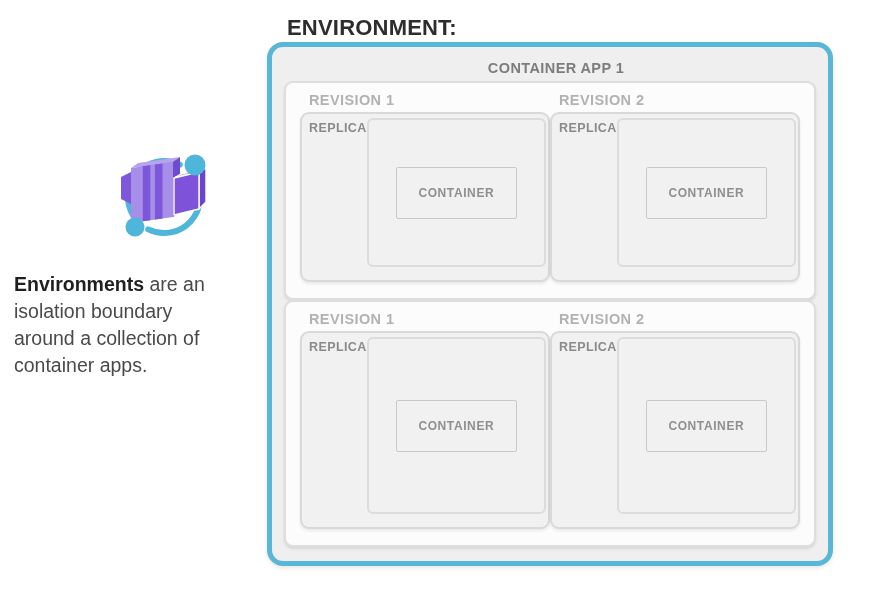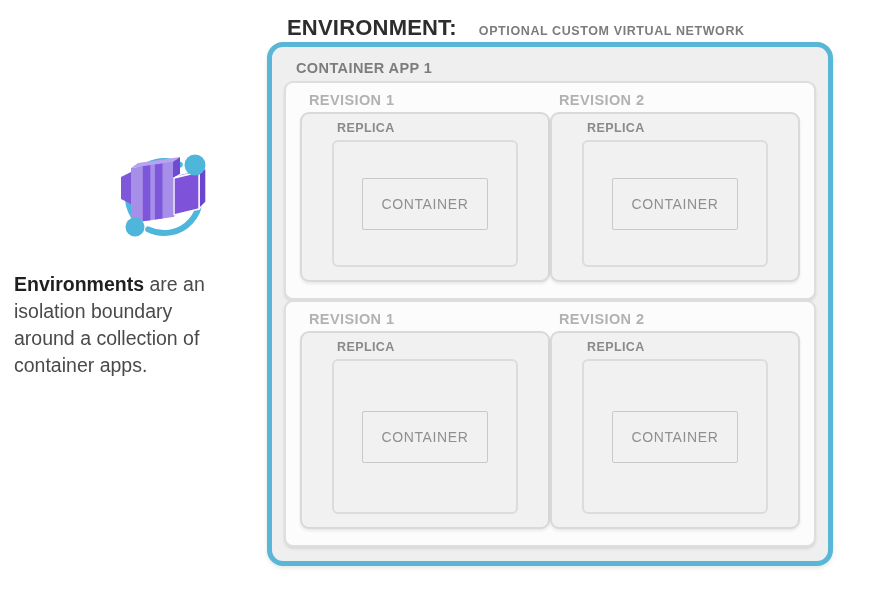--- a/index.html
+++ b/index.html
@@ -34,45 +34,45 @@
   .env{
     position:absolute;left:267px;top:42px;width:566px;height:524px;box-sizing:border-box;
     background:var(--env_fill);
     border:5px solid var(--accent_blue);
     border-radius:16px;
     padding:6px 12px 14px;
     display:flex;flex-direction:column;
     box-shadow:0 2px 4px rgba(0,0,0,0.10);
   }
   .app-section{flex:1;display:flex;flex-direction:column;min-height:0;}
-  .app-label{font-size:14.5px;font-weight:bold;letter-spacing:0.4px;color:var(--app_label);margin:7px 0 5px 12px;}
+  .app-label{font-size:14.5px;font-weight:bold;letter-spacing:0.4px;color:var(--app_label);margin:7px 0 5px 12px;text-align:center;}
   .app-box{
     flex:1;background:var(--app_fill);
     border:2px solid var(--app_border);border-radius:9px;
     box-shadow:0 2px 3px rgba(0,0,0,0.10);
     display:flex;padding:3px 14px 16px;min-height:0;
   }
   .rev-col{flex:1;display:flex;flex-direction:column;min-width:0;}
   .rev-label{font-size:14.5px;font-weight:bold;letter-spacing:0.4px;color:var(--revision_label);margin:6px 0 4px 9px;white-space:nowrap;}
   .replica-box{
     flex:1;background:var(--box_fill);
     border:2px solid var(--box_border);border-radius:9px;
     box-shadow:0 2px 3px rgba(0,0,0,0.08);
-    display:flex;flex-direction:column;padding:4px 30px 13px;min-height:0;
+    display:flex;flex-direction:row;padding:4px 2px 13px;min-height:0;
   }
   .replica-label{font-size:12.5px;font-weight:bold;letter-spacing:0.4px;color:var(--replica_label);margin:3px 0 5px 5px;}
   .pod-box{
     flex:1;border:2px solid var(--pod_border);border-radius:6px;background:var(--box_fill);
     display:flex;align-items:center;justify-content:center;min-height:0;
   }
   .container-box{
     width:68%;height:50px;border:1px solid var(--container_border);border-radius:2px;
     background:var(--box_fill);
     display:flex;align-items:center;justify-content:center;
-    font-size:14px;font-weight:normal;letter-spacing:0.6px;color:var(--container_label);
+    font-size:12px;font-weight:bold;letter-spacing:0.6px;color:var(--container_label);
   }
   .icon-wrap{position:absolute;left:113px;top:152px;width:100px;height:92px;}
   .icon-wrap svg{display:block;width:100%;height:100%;}
   .arc{stroke:var(--icon_blue);fill:none;stroke-width:6;stroke-linecap:round;}
   .dot{fill:var(--icon_blue);}
   .desc{
     position:absolute;left:14px;top:271px;width:213px;margin:0;
     text-align:left;font-size:19.5px;line-height:27px;color:var(--desc_color);
   }
   .desc b{color:#1f1f1f;}
@@ -108,21 +108,20 @@
         <circle class="dot" cx="82" cy="13" r="10.5"></circle>
         <circle class="dot" cx="22" cy="75" r="9.5"></circle>
       </g>
     </svg>
   </div>
 
   <p class="desc"><b>Environments</b><span> are an isolation boundary around a collection of container apps.</span></p>
 
   <div class="title-row">
     <span class="t-main">ENVIRONMENT:</span>
-    <span class="t-sub">OPTIONAL CUSTOM VIRTUAL NETWORK</span>
   </div>
 
   <div class="env">
 
     <div class="app-section">
       <div class="app-label">CONTAINER APP 1</div>
       <div class="app-box">
 
         <div class="rev-col">
           <div class="rev-label">REVISION 1</div>

